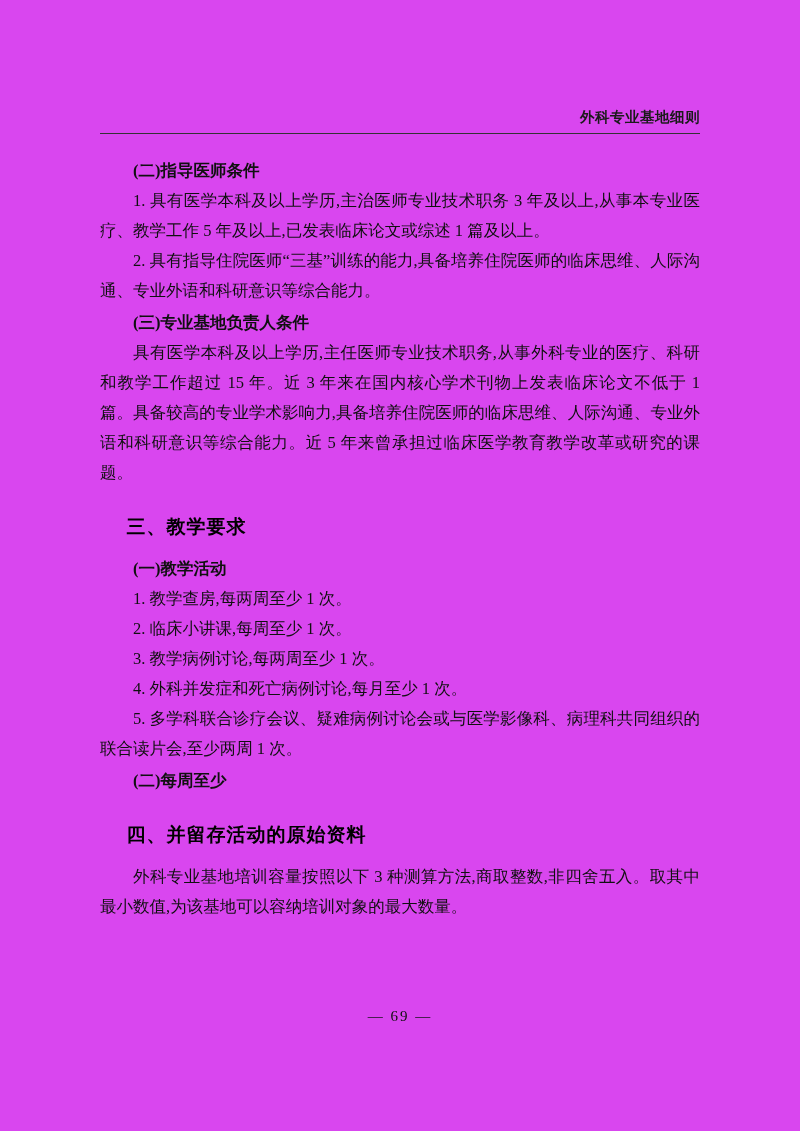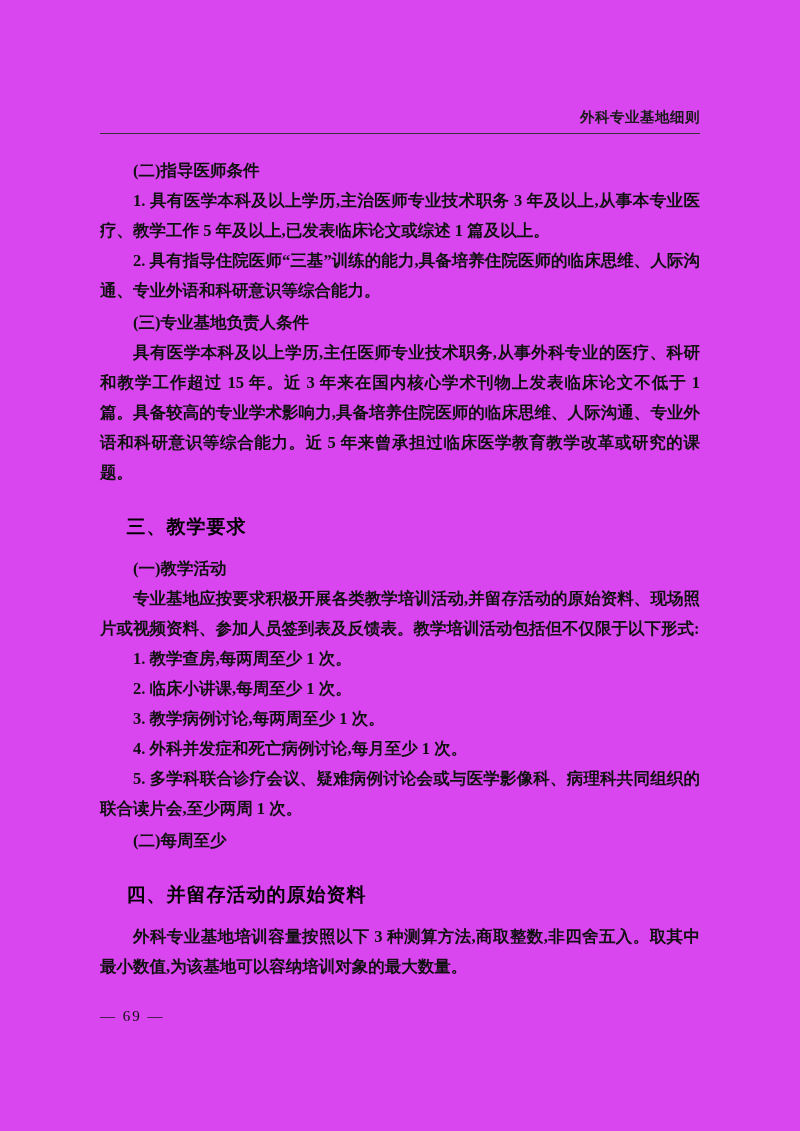--- a/index.html
+++ b/index.html
@@ -37,21 +37,20 @@
     border-bottom: 1px solid #333;
     margin-bottom: 22px;
   }
   p {
     margin: 0;
     font-size: 16.5px;
     line-height: 1.82;
     color: #101010;
     text-align: justify;
     text-justify: inter-ideograph;
-    font-weight: bold;
   }
   .indent {
     text-indent: 2em;
   }
   .subhead {
     font-weight: bold;
     text-indent: 2em;
     margin-top: 2px;
   }
   h2.section {
@@ -63,21 +62,21 @@
     letter-spacing: 1px;
   }
   .list-item {
     text-indent: 2em;
   }
   .footer {
     position: absolute;
     left: 100px;
     top: 1008px;
     width: 600px;
-    text-align: left;
+    text-align: center;
     font-size: 15px;
     color: #101010;
     letter-spacing: 2px;
     font-family: Liberation Serif, serif;
   }
 </style>
 </head>
 <body>
 
 <div class="page">
@@ -89,21 +88,20 @@
     <p class="subhead">(二)指导医师条件</p>
     <p class="indent">1. 具有医学本科及以上学历,主治医师专业技术职务 3 年及以上,从事本专业医疗、教学工作 5 年及以上,已发表临床论文或综述 1 篇及以上。</p>
     <p class="indent">2. 具有指导住院医师“三基”训练的能力,具备培养住院医师的临床思维、人际沟通、专业外语和科研意识等综合能力。</p>
 
     <p class="subhead">(三)专业基地负责人条件</p>
     <p class="indent">具有医学本科及以上学历,主任医师专业技术职务,从事外科专业的医疗、科研和教学工作超过 15 年。近 3 年来在国内核心学术刊物上发表临床论文不低于 1 篇。具备较高的专业学术影响力,具备培养住院医师的临床思维、人际沟通、专业外语和科研意识等综合能力。近 5 年来曾承担过临床医学教育教学改革或研究的课题。</p>
 
     <h2 class="section">三、教学要求</h2>
 
     <p class="subhead">(一)教学活动</p>
-    <p class="indent">专业基地应按要求积极开展各类教学培训活动,并留存活动的原始资料、现场照片或视频资料、参加人员签到表及反馈表。教学培训活动包括但不仅限于以下形式:</p>
     <p class="list-item">1. 教学查房,每两周至少 1 次。</p>
     <p class="list-item">2. 临床小讲课,每周至少 1 次。</p>
     <p class="list-item">3. 教学病例讨论,每两周至少 1 次。</p>
     <p class="list-item">4. 外科并发症和死亡病例讨论,每月至少 1 次。</p>
     <p class="list-item">5. 多学科联合诊疗会议、疑难病例讨论会或与医学影像科、病理科共同组织的联合读片会,至少两周 1 次。</p>
 
     <p class="subhead">(二)每周至少</p>
 
     <h2 class="section">四、并留存活动的原始资料</h2>
 

